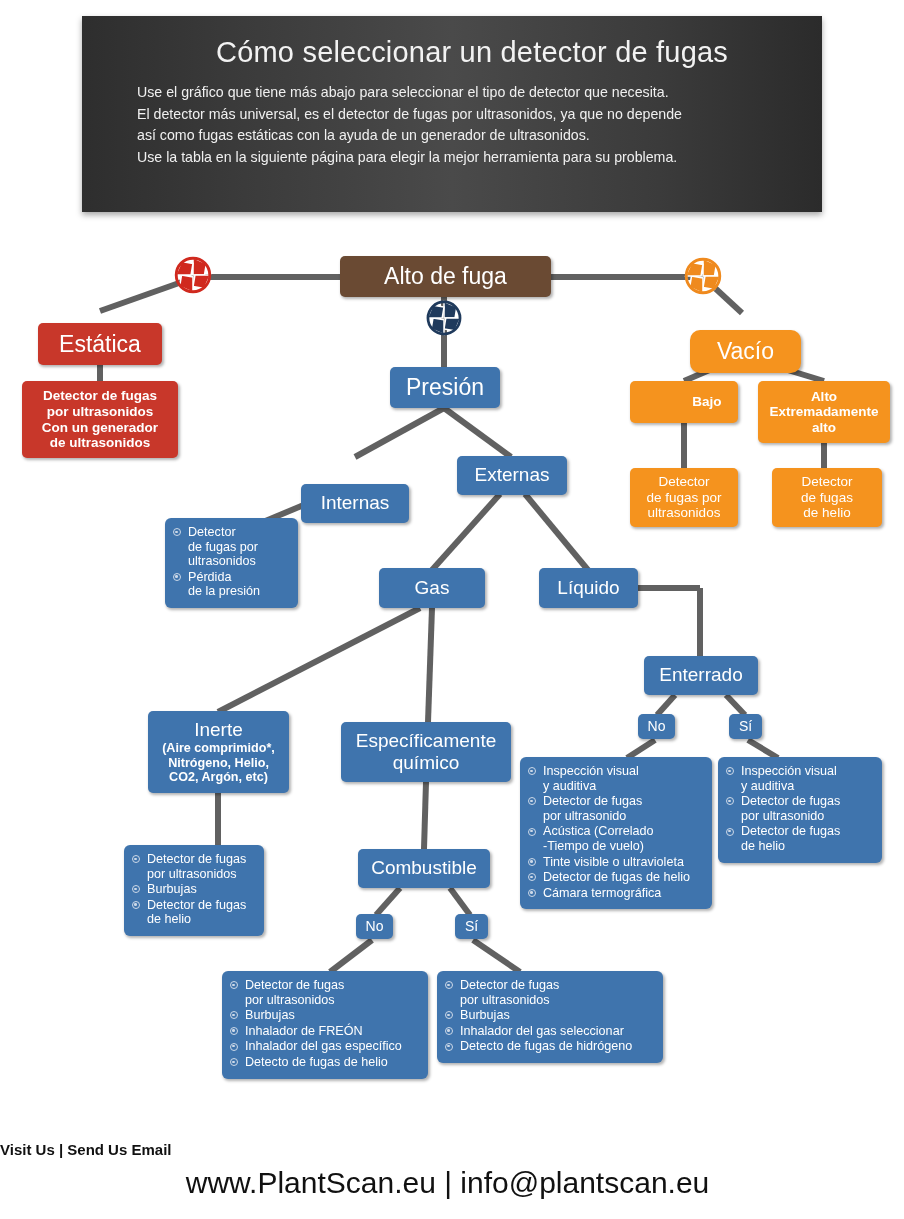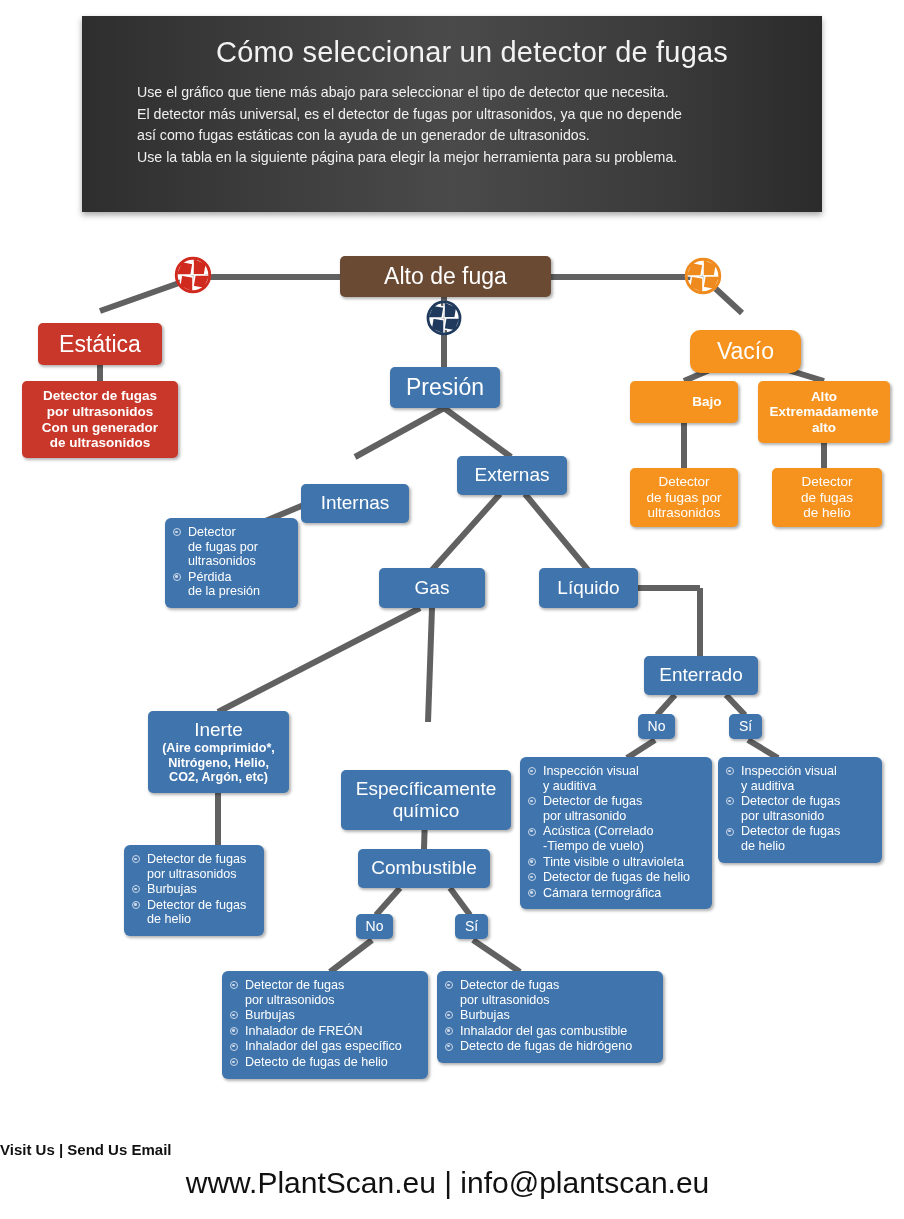--- a/index.html
+++ b/index.html
@@ -294,21 +294,21 @@
         <span class="ln">Burbujas</span>
       </li>
       <li>
           <span class="bul"></span>
         <span class="ln">Detector de fugas</span>
         <span class="ln">de helio</span>
       </li>
     </ul>
   </div>
 
-  <div class="node blue t-mid" style="left:341px;top:722px;width:170px;height:60px;margin-top:48px;">
+  <div class="node blue t-mid" style="left:341px;top:722px;width:170px;height:60px;">
     <div class="inner">
       <div>Específicamente</div>
       <div>químico</div>
     </div>
   </div>
 
   <div class="node blue t-mid" style="left:358px;top:849px;width:132px;height:39px;">
     <div class="inner">Combustible</div>
   </div>
 
@@ -352,21 +352,21 @@
           <span class="bul"></span>
         <span class="ln">Detector de fugas</span>
         <span class="ln">por ultrasonidos</span>
       </li>
       <li>
           <span class="bul"></span>
         <span class="ln">Burbujas</span>
       </li>
       <li>
           <span class="bul"></span>
-        <span class="ln">Inhalador del gas combustible</span>
+        <span class="ln">Inhalador del gas seleccionar</span>
       </li>
       <li>
           <span class="bul"></span>
         <span class="ln">Detecto de fugas de hidrógeno</span>
       </li>
     </ul>
   </div>
 
   <div class="node blue t-mid" style="left:644px;top:656px;width:114px;height:39px;">
     <div class="inner">Enterrado</div>

